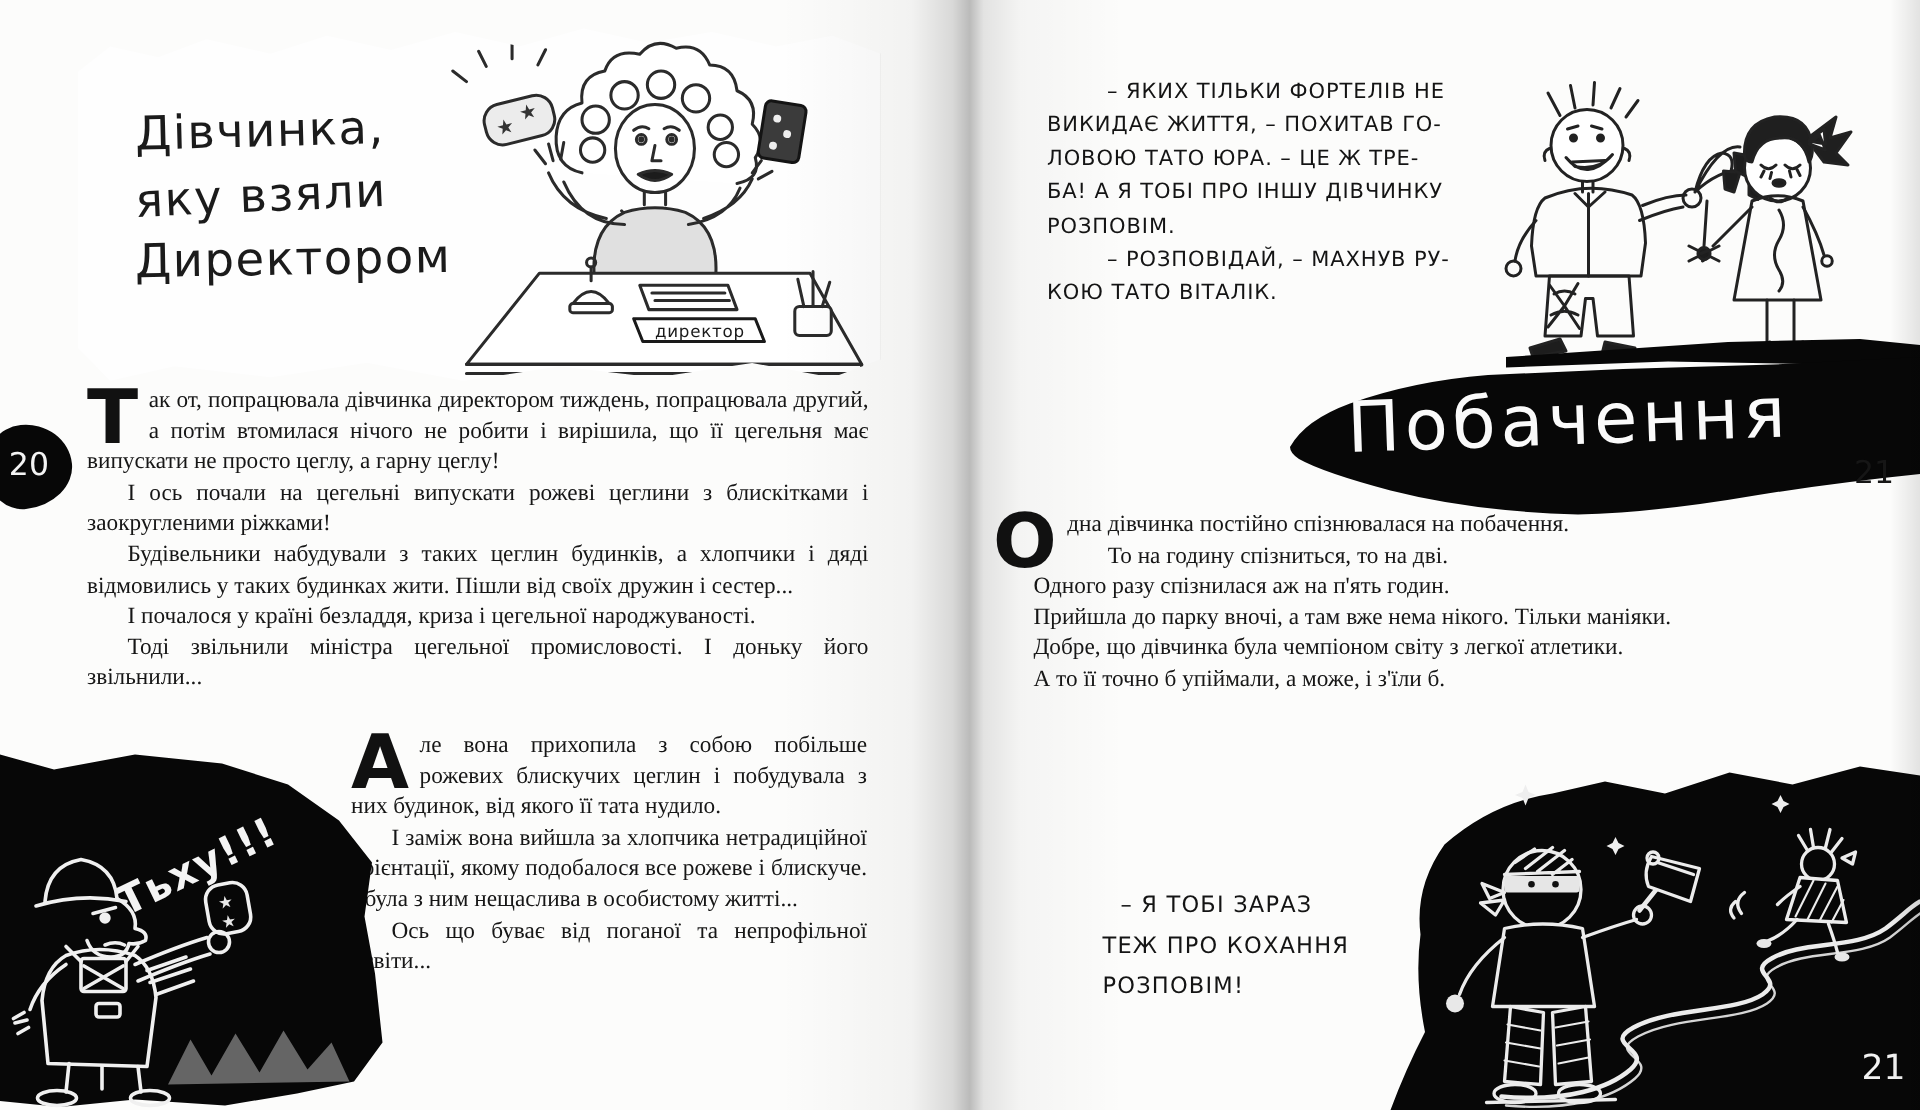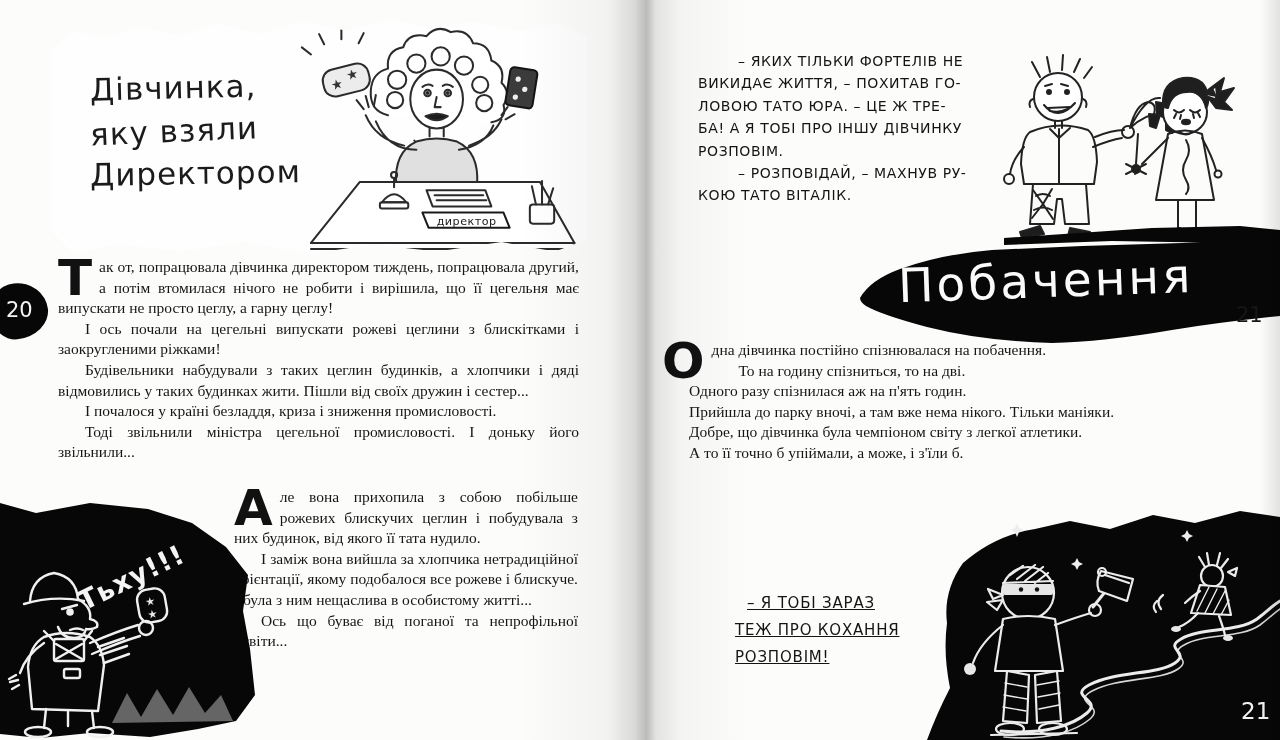--- a/index.html
+++ b/index.html
@@ -36,21 +36,21 @@
   .dialogue .ind{padding-left:40px;}
   
   .banner-text{left:898px;top:252px;width:360px;font-size:47px;letter-spacing:3px;color:#fafafa;
     transform:rotate(-2deg);}
   .pg-num-top{left:1236px;top:303px;font-size:21px;color:#161616;}
   
   .pg20{left:-10px;top:283px;width:58px;height:56px;background:#070707;
     border-radius:46% 54% 58% 42%/50% 52% 48% 50%;transform:rotate(-6deg);}
   .pg20 span{position:absolute;left:16px;top:15px;font-size:21px;color:#f4f4f4;transform:rotate(6deg);}
   
-  .speech{left:735px;top:590px;font-size:15px;line-height:27px;letter-spacing:0.8px;color:#141414;text-decoration:underline;}
+  .speech{left:735px;top:590px;font-size:15px;line-height:27px;letter-spacing:0.8px;color:#141414;}
   .speech .s0{padding-left:12px;}
   svg{display:block;}
   svg text{font-family:"DejaVu Sans","Liberation Sans",sans-serif;}
 </style>
 </head>
 <body>
 
 <div id="spread">
 
   <div class="abs torn">
@@ -127,21 +127,21 @@
   </div>
 
   <div class="abs pg20">
     <span class="hand">20</span>
   </div>
 
   <div class="abs story" style="left:58px;top:257px;width:521px;">
     <p class="first"><span class="dropcap">Т</span><span>ак от, попрацювала дівчинка директором тиждень, попрацювала другий, а потім втомилася нічого не робити і вирішила, що її цегельня має випускати не просто цеглу, а гарну цеглу!</span></p>
     <p>І ось почали на цегельні випускати рожеві цеглини з блискітками і заокругленими ріжками!</p>
     <p>Будівельники набудували з таких цеглин будинків, а хлопчики і дяді відмовились у таких будинках жити. Пішли від своїх дружин і сестер...</p>
-    <p>І почалося у країні безладдя, криза і зниження промисловості.</p>
+    <p>І почалося у країні безладдя, криза і цегельної народжуваності.</p>
     <p>Тоді звільнили міністра цегельної промисловості. І доньку його звільнили...</p>
   </div>
 
   <div class="abs story" style="left:234px;top:487px;width:344px;">
     <p class="first"><span class="dropcap">А</span><span>ле вона прихопила з собою побільше рожевих блискучих цеглин і побудувала з них будинок, від якого її тата нудило.</span></p>
     <p>І заміж вона вийшла за хлопчика нетрадиційної орієнтації, якому подобалося все рожеве і блискуче. І була з ним нещаслива в особистому житті...</p>
     <p>Ось що буває від поганої та непрофільної освіти...</p>
   </div>
 
   <svg class="abs" style="left:0;top:497px;" width="262" height="243" viewBox="0 0 262 243">

